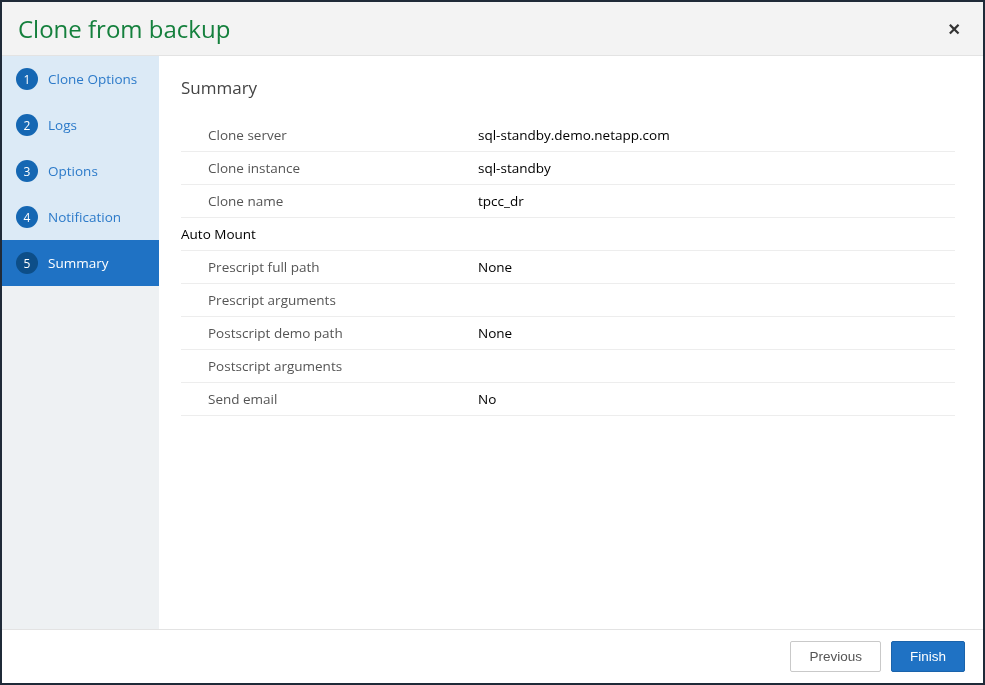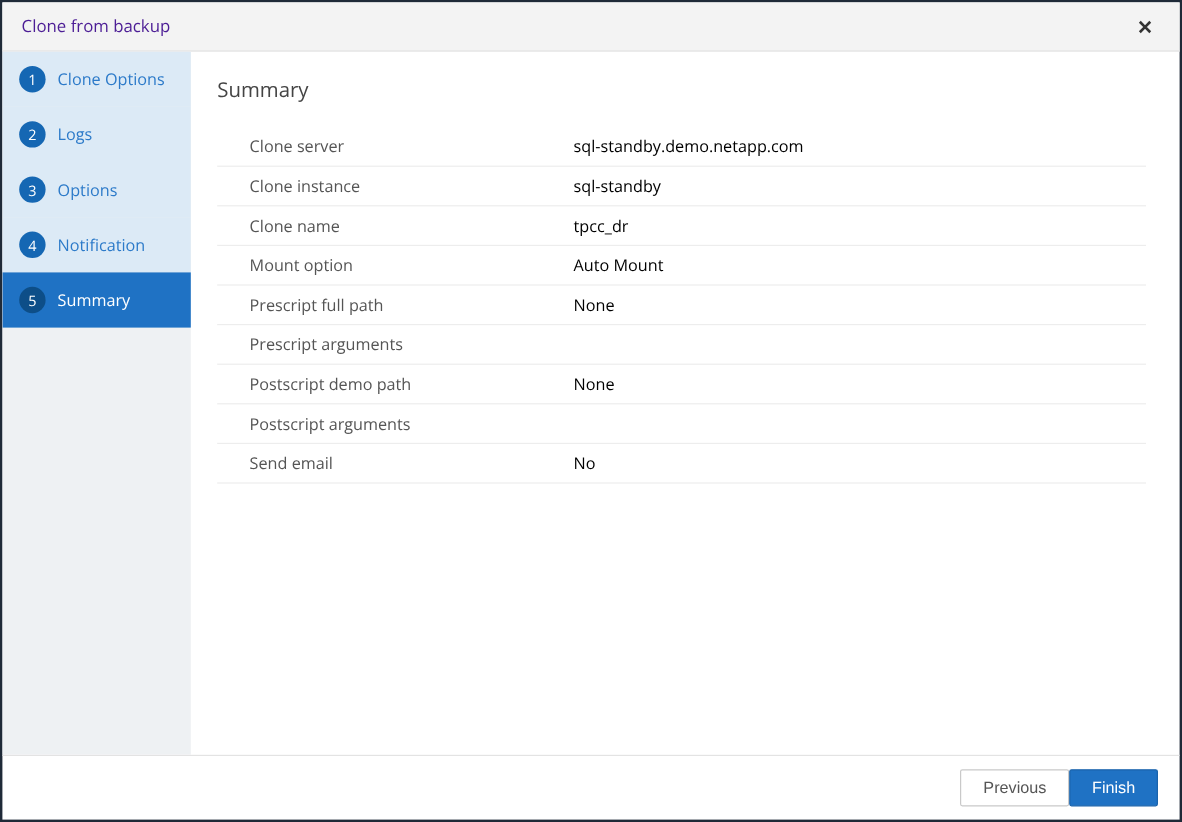--- a/index.html
+++ b/index.html
@@ -10,22 +10,22 @@
     display: flex; flex-direction: column;
     background: #fff;
   }
   .dialog-header {
     background: #f3f3f3;
     border-bottom: 1px solid #e3e3e3;
     padding: 10px 16px;
     display: flex; align-items: center; justify-content: space-between;
   }
   .dialog-title {
-    font-size: 14px;
-    color: #4c1d95;
+    font-size: 24px;
+    color: #15803d;
     font-weight: 400;
   }
   .close-btn {
     font-size: 16px;
     color: #333;
     cursor: pointer;
     padding: 2px 6px;
     font-weight: bold;
     line-height: 1;
   }
@@ -93,20 +93,21 @@
     margin-left: 27px;
   }
   .row .value {
     color: #000000;
     flex: 1;
   }
   .dialog-footer {
     border-top: 1px solid #e3e3e3;
     padding: 11px 18px;
     display: flex; justify-content: flex-end;
+    gap: 10px;
   }
   .btn {
     padding: 7px 18px;
     font-size: 13.5px;
     border-radius: 2px;
     cursor: pointer;
     border: 1px solid transparent;
   }
   .btn-secondary {
     background: #fff;
@@ -163,21 +164,20 @@
       </div>
       <div class="row">
         <div class="label">Clone instance</div>
         <div class="value">sql-standby</div>
       </div>
       <div class="row">
         <div class="label">Clone name</div>
         <div class="value">tpcc_dr</div>
       </div>
       <div class="row">
-        <div class="label">Mount option</div>
         <div class="value">Auto Mount</div>
       </div>
       <div class="row">
         <div class="label">Prescript full path</div>
         <div class="value">None</div>
       </div>
       <div class="row">
         <div class="label">Prescript arguments</div>
         <div class="value"></div>
       </div>

